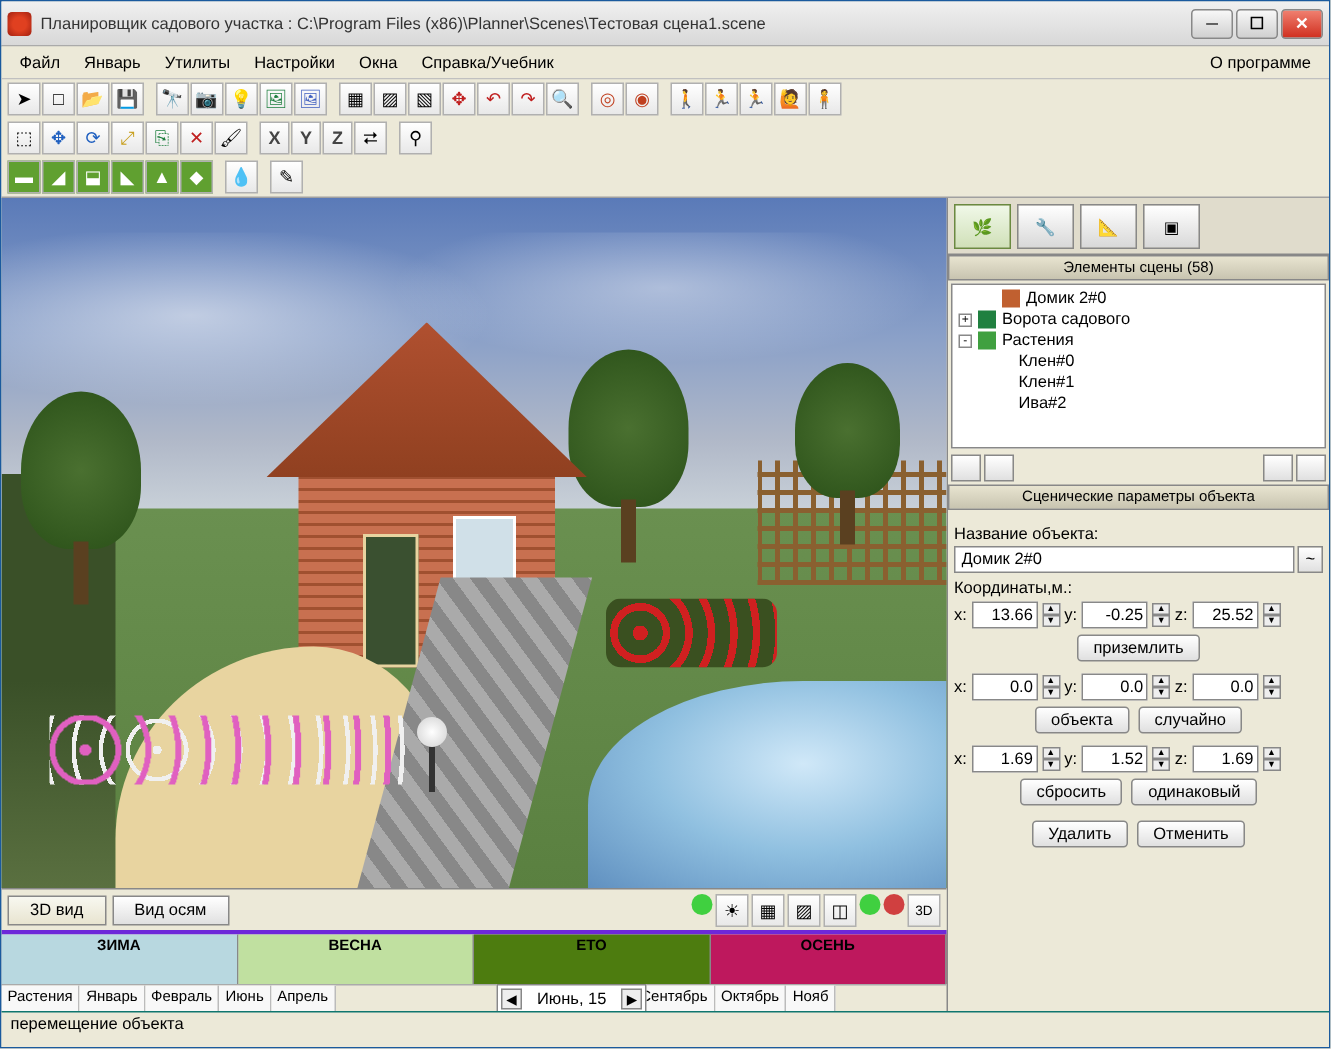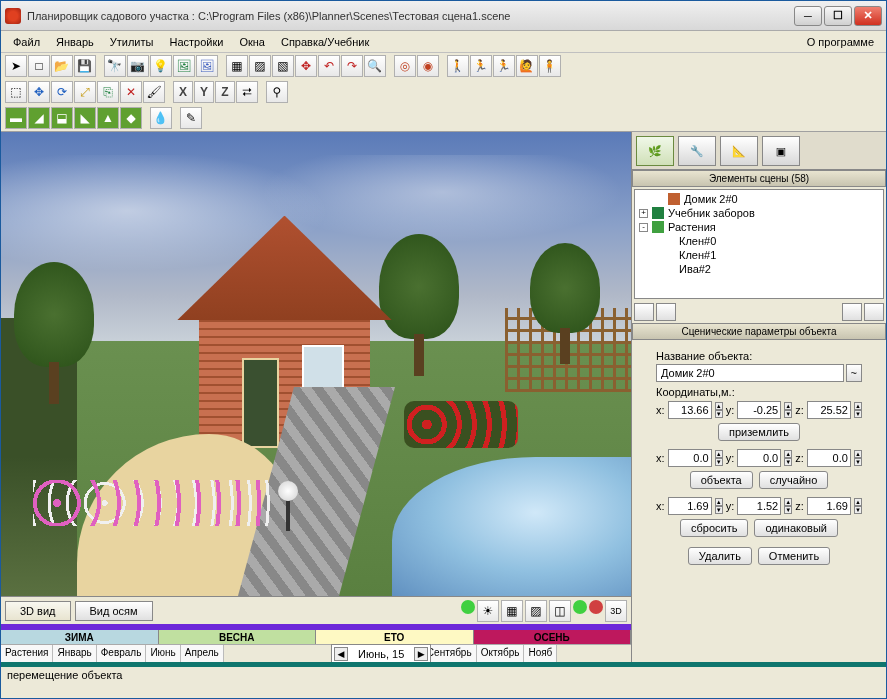--- a/index.html
+++ b/index.html
@@ -51,49 +51,49 @@
 .lamp-top { width: 20px; height: 20px; background: radial-gradient(circle, #fff, #d0d0d0); border-radius: 50%; }
 .lamp-pole { width: 4px; height: 30px; background: #333; margin: 0 auto; }
 .fence { position: absolute; right: 0; top: 38%; width: 20%; height: 18%; background: repeating-linear-gradient(90deg, #8a6030 0 3px, transparent 3px 12px), repeating-linear-gradient(0deg, #8a6030 0 3px, transparent 3px 12px); }
 
 .viewtabs { height: 28px; display: flex; align-items: center; padding: 2px 4px; gap: 4px; background: #ece9d8; border-top: 1px solid #888; }
 .vtab { padding: 3px 14px; border: 1px solid #888; background: linear-gradient(#fff, #e0e0e0); }
 .vtab.active { background: linear-gradient(#f8f8f0, #e8e4d0); }
 .viewtabs .mini { display: flex; gap: 2px; margin-left: auto; }
 .dot { width: 14px; height: 14px; border-radius: 50%; display: inline-block; }
 
-.seasons { height: 20px; display: flex; border-top: 6px solid #6d28d9; justify-content: flex-end; }
+.seasons { height: 36px; display: flex; border-top: 3px solid #6d28d9; justify-content: flex-end; }
 .season { flex: 1; text-align: center; font-weight: bold; padding: 2px 0; border-right: 1px solid #888; font-size: 10px; }
 .s-winter { background: #b8d8e0; }
 .s-spring { background: #c0e0a0; }
-.s-summer { background: #fef9c3; }
+.s-summer { background: #4d7c0f; }
 .s-autumn { background: #be185d; }
 .months { height: 18px; display: flex; border-top: 1px solid #aaa; position: relative; }
 .month { padding: 2px 4px; border-right: 1px solid #bbb; font-size: 10px; background: #f8f8f8; }
 .month-picker { display: flex; align-items: center; gap: 2px; background: #fff; border: 1px solid #888; padding: 0 2px; position: absolute; left: 330px; top: -1px; height: 20px; }
 .arrow-btn { width: 14px; height: 14px; border: 1px solid #888; background: #eee; display: flex; align-items: center; justify-content: center; font-size: 9px; }
 
-.statusbar { height: 36px; border-top: 5px solid #0f766e; padding: 2px 6px; background: #ece9d8; }
+.statusbar { height: 24px; border-top: 1px solid #0f766e; padding: 2px 6px; background: #ece9d8; }
 
 .rtabs { height: 38px; display: flex; gap: 4px; padding: 4px; background: #e0dccc; border-bottom: 1px solid #888; }
 .rtab { width: 38px; height: 30px; border: 1px solid #888; background: linear-gradient(#fff, #d8d8d8); display: flex; align-items: center; justify-content: center; }
 .rtab.active { border: 1px solid #6a8a40; background: linear-gradient(#f0f8e8, #d0e0b8); }
 
 .panel-header { background: linear-gradient(#e8e4d0, #c8c4b0); text-align: center; padding: 2px; border: 1px solid #888; font-size: 10px; }
 .treepanel { height: 110px; background: #fff; border: 1px solid #888; overflow: auto; margin: 2px; padding: 2px; }
 .treerow { display: flex; align-items: center; padding: 1px 2px; gap: 4px; }
 .treerow .tgl { width: 9px; height: 9px; border: 1px solid #888; display: flex; align-items: center; justify-content: center; font-size: 8px; line-height: 1; }
 .treerow .ticon { width: 12px; height: 12px; }
 .indent1 { padding-left: 18px; }
 .indent2 { padding-left: 42px; }
 .tree-btns { display: flex; padding: 2px; gap: 2px; }
 .tree-btns .spacer { flex: 1; }
 .smbtn { width: 20px; height: 18px; border: 1px solid #888; background: linear-gradient(#fff, #e0e0e0); }
 
-.props { padding: 6px 24px; flex: 1; overflow: auto; }
+.props { padding: 6px 4px; flex: 1; overflow: auto; }
 .props label { display: block; margin: 4px 0 2px; }
 .textinput { width: 100%; border: 1px solid #888; padding: 2px 4px; background: #fff; }
 .namerow { display: flex; gap: 2px; }
 .sqbtn { width: 18px; border: 1px solid #888; background: linear-gradient(#fff, #e0e0e0); display: flex; align-items: center; justify-content: center; }
 .xyzrow { display: flex; align-items: center; gap: 3px; margin: 3px 0; }
 .numin { width: 44px; border: 1px solid #888; padding: 2px; text-align: right; background: #fff; }
 .spin { width: 12px; display: flex; flex-direction: column; }
 .spin div { height: 8px; border: 1px solid #888; background: #eee; font-size: 6px; text-align: center; line-height: 6px; }
 .btnrow { display: flex; gap: 6px; justify-content: center; margin: 4px 0 8px; }
 .btn { padding: 2px 10px; border: 1px solid #888; background: linear-gradient(#fff, #e0e0e0); border-radius: 3px; }
@@ -270,21 +270,21 @@
       <div class="panel-header">Элементы сцены (58)</div>
       <div class="treepanel">
         <div class="treerow indent1">
           <span style="width:9px"></span>
           <span class="ticon" style="background:#c06030"></span>
           <span>Домик 2#0</span>
         </div>
         <div class="treerow">
           <span class="tgl">+</span>
           <span class="ticon" style="background:#208040"></span>
-          <span>Учебник заборов</span>
+          <span>Ворота садового</span>
         </div>
         <div class="treerow">
           <span class="tgl">-</span>
           <span class="ticon" style="background:#40a040"></span>
           <span>Растения</span>
         </div>
         <div class="treerow indent2">
             <span>Клен#0</span>
           </div>
         <div class="treerow indent2">

